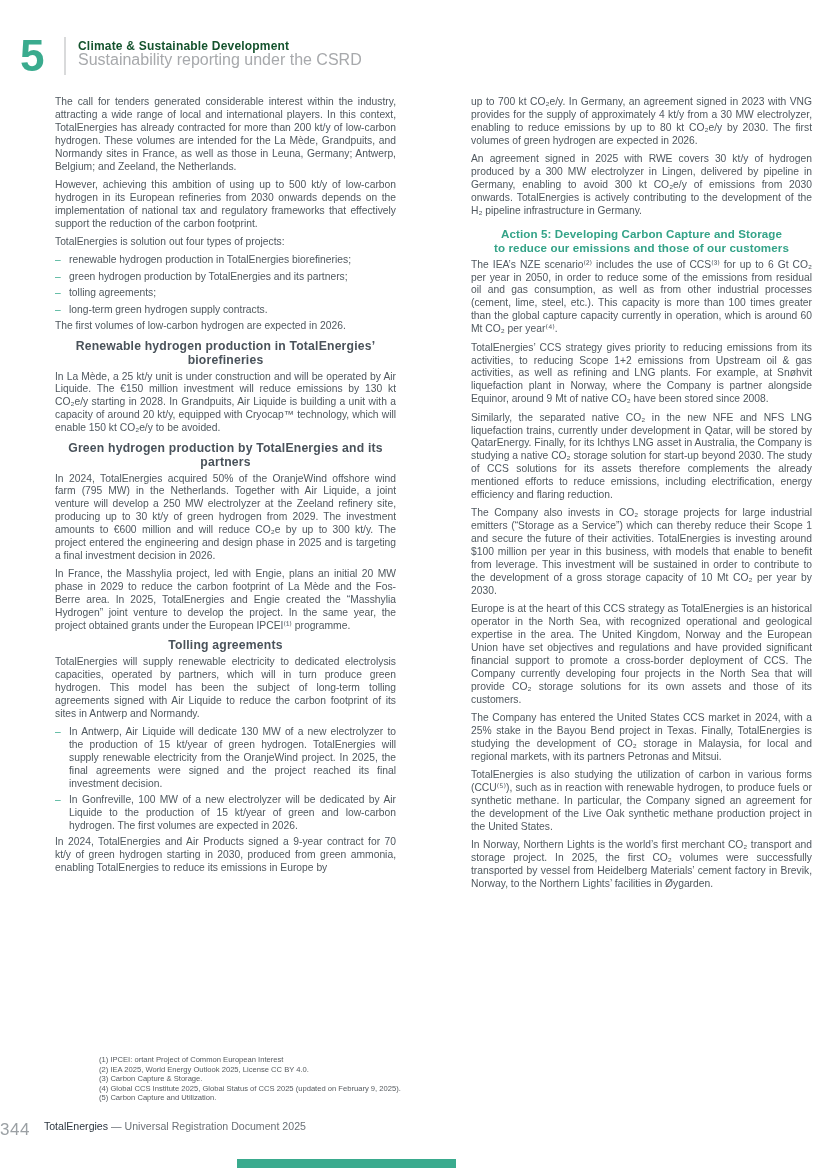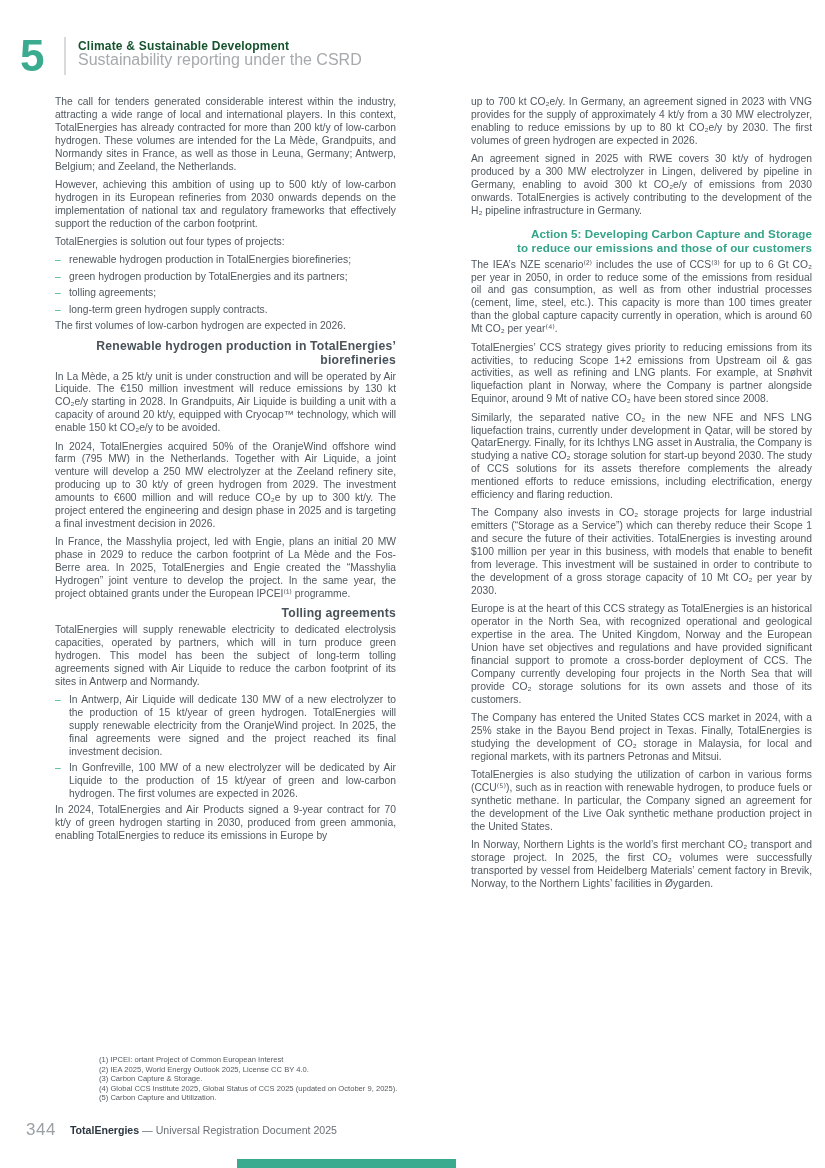--- a/index.html
+++ b/index.html
@@ -14,37 +14,37 @@
   .chap-titles{padding-top:5px;}
   .chap-title{font-size:12px;font-weight:700;color:#14532d;letter-spacing:.2px;line-height:14px;}
   .chap-sub{font-size:16px;color:#a7a9ac;line-height:14px;}
   
   .col{position:absolute;top:96px;width:341px;font-size:10.3px;line-height:12.9px;text-align:justify;}
   .col-left{left:55px;}
   .col-right{left:425px;margin-left:46px;}
   .para{margin:0 0 5.5px 0;}
   .sec-h{
     margin:4px 0 3px 0;font-size:12.2px;line-height:14.5px;font-weight:700;color:#49525a;
-    text-align:right;letter-spacing:.2px;
+    text-align:center;letter-spacing:.2px;
   }
   .action-h{
     margin:9px 0 4px 0;font-size:11.6px;line-height:14px;font-weight:700;color:#34a388;
-    text-align:right;white-space:pre-line;letter-spacing:.1px;
+    text-align:center;white-space:pre-line;letter-spacing:.1px;
   }
   .bullet{display:flex;margin:0 0 3.5px 0;}
   .bullet .dash{color:#3aab8e;width:14px;flex:0 0 14px;}
   .bullet .btext{flex:1;text-align:justify;}
   
   .footnotes{position:absolute;left:55px;top:1055px;font-size:7.6px;line-height:9.6px;color:#555a5e;}
   .fnote{white-space:nowrap;padding-left:44px;}
   
-  .footer{position:absolute;left:26px;top:1120px;display:flex;align-items:center;}
+  .footer{position:absolute;left:0;top:1120px;display:flex;}
   .page-num{font-size:17px;color:#9ba0a4;font-weight:400;margin-right:14px;letter-spacing:.5px;}
   .footer-line{font-size:10.6px;color:#6a7076;}
-  .footer-brand{font-weight:700;color:#2c3640;margin-top:44px;}
+  .footer-brand{font-weight:400;color:#2c3640;margin-top:44px;}
   .accent-bar{position:absolute;left:237px;top:1159px;width:219px;height:9px;background:#3aab8e;}
 </style>
 </head>
 <body>
 
 <div class="page">
 
   <div class="chap-head">
     <div class="chap-num">5</div>
     <div class="chap-rule"></div>
@@ -70,20 +70,21 @@
         <span class="dash">–</span>
         <span class="btext">tolling agreements;</span>
       </div>
       <div class="bullet">
         <span class="dash">–</span>
         <span class="btext">long-term green hydrogen supply contracts.</span>
       </div>
       <p class="para">The first volumes of low-carbon hydrogen are expected in 2026.</p>
       <h3 class="sec-h">Renewable hydrogen production in TotalEnergies’ biorefineries</h3>
       <p class="para">In La Mède, a 25 kt/y unit is under construction and will be operated by Air Liquide. The €150 million investment will reduce emissions by 130 kt CO₂e/y starting in 2028. In Grandpuits, Air Liquide is building a unit with a capacity of around 20 kt/y, equipped with Cryocap™ technology, which will enable 150 kt CO₂e/y to be avoided.</p>
+      <h3 class="sec-h">Green hydrogen production by TotalEnergies and its partners</h3>
       <p class="para">In 2024, TotalEnergies acquired 50% of the OranjeWind offshore wind farm (795 MW) in the Netherlands. Together with Air Liquide, a joint venture will develop a 250 MW electrolyzer at the Zeeland refinery site, producing up to 30 kt/y of green hydrogen from 2029. The investment amounts to €600 million and will reduce CO₂e by up to 300 kt/y. The project entered the engineering and design phase in 2025 and is targeting a final investment decision in 2026.</p>
       <p class="para">In France, the Masshylia project, led with Engie, plans an initial 20 MW phase in 2029 to reduce the carbon footprint of La Mède and the Fos-Berre area. In 2025, TotalEnergies and Engie created the “Masshylia Hydrogen” joint venture to develop the project. In the same year, the project obtained grants under the European IPCEI⁽¹⁾ programme.</p>
       <h3 class="sec-h">Tolling agreements</h3>
       <p class="para">TotalEnergies will supply renewable electricity to dedicated electrolysis capacities, operated by partners, which will in turn produce green hydrogen. This model has been the subject of long-term tolling agreements signed with Air Liquide to reduce the carbon footprint of its sites in Antwerp and Normandy.</p>
       <div class="bullet">
         <span class="dash">–</span>
         <span class="btext">In Antwerp, Air Liquide will dedicate 130 MW of a new electrolyzer to the production of 15 kt/year of green hydrogen. TotalEnergies will supply renewable electricity from the OranjeWind project. In 2025, the final agreements were signed and the project reached its final investment decision.</span>
       </div>
       <div class="bullet">
         <span class="dash">–</span>
@@ -103,21 +104,21 @@
       <p class="para">Europe is at the heart of this CCS strategy as TotalEnergies is an historical operator in the North Sea, with recognized operational and geological expertise in the area. The United Kingdom, Norway and the European Union have set objectives and regulations and have provided significant financial support to promote a cross-border deployment of CCS. The Company currently developing four projects in the North Sea that will provide CO₂ storage solutions for its own assets and those of its customers.</p>
       <p class="para">The Company has entered the United States CCS market in 2024, with a 25% stake in the Bayou Bend project in Texas. Finally, TotalEnergies is studying the development of CO₂ storage in Malaysia, for local and regional markets, with its partners Petronas and Mitsui.</p>
       <p class="para">TotalEnergies is also studying the utilization of carbon in various forms (CCU⁽⁵⁾), such as in reaction with renewable hydrogen, to produce fuels or synthetic methane. In particular, the Company signed an agreement for the development of the Live Oak synthetic methane production project in the United States.</p>
       <p class="para">In Norway, Northern Lights is the world’s first merchant CO₂ transport and storage project. In 2025, the first CO₂ volumes were successfully transported by vessel from Heidelberg Materials’ cement factory in Brevik, Norway, to the Northern Lights’ facilities in Øygarden.</p>
     </div>
 
   <div class="footnotes">
       <div class="fnote">(1)  IPCEI: ortant Project of Common European Interest</div>
       <div class="fnote">(2)  IEA 2025, World Energy Outlook 2025, License CC BY 4.0.</div>
       <div class="fnote">(3)  Carbon Capture &amp; Storage.</div>
-      <div class="fnote">(4)  Global CCS Institute 2025, Global Status of CCS 2025 (updated on October 9, 2025).</div>
+      <div class="fnote">(4)  Global CCS Institute 2025, Global Status of CCS 2025 (updated on February 9, 2025).</div>
       <div class="fnote">(5)  Carbon Capture and Utilization.</div>
     </div>
 
   <div class="footer">
     <span class="page-num">344</span>
     <span class="footer-line"><span class="footer-brand">TotalEnergies</span><span> — Universal Registration Document 2025</span></span>
   </div>
 
   <div class="accent-bar"></div>
 </div>

